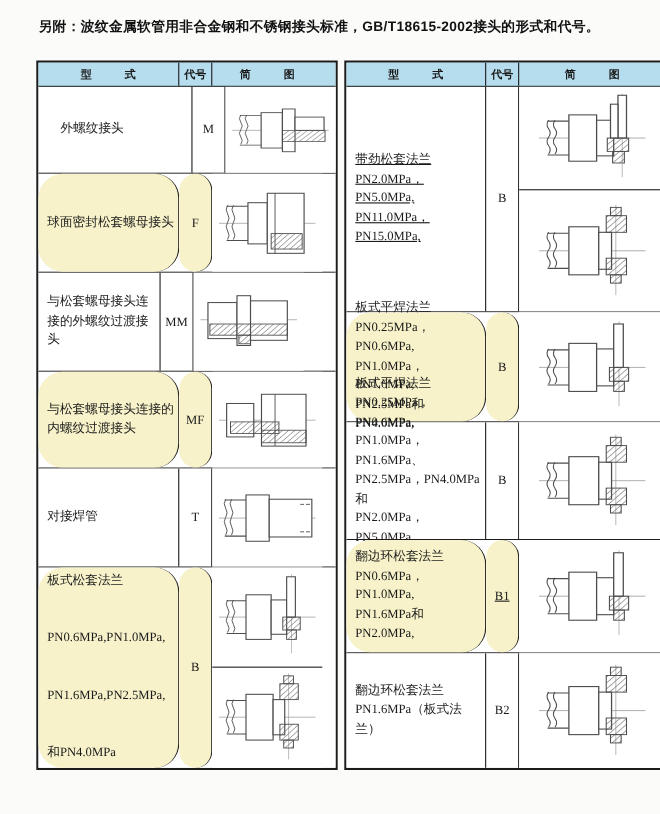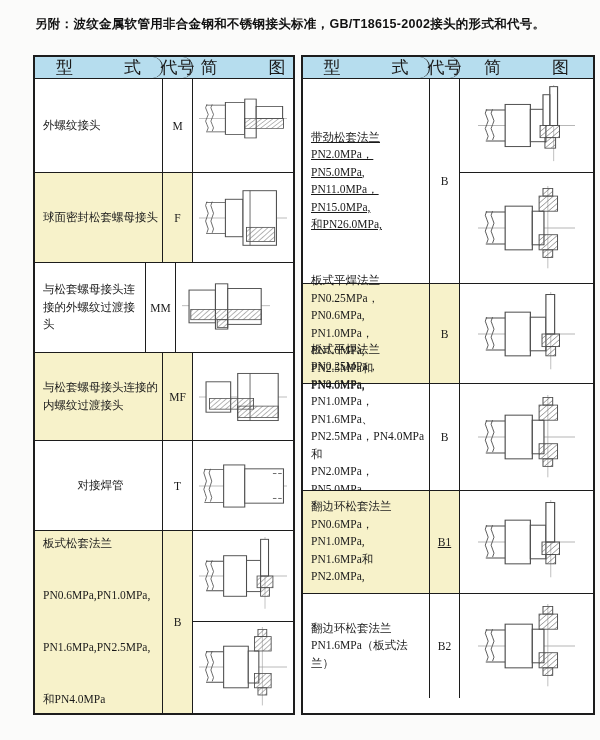--- a/index.html
+++ b/index.html
@@ -13,25 +13,25 @@
   .page{position:relative;width:600px;height:740px;}
   .title{
     position:absolute;left:35px;top:16px;width:540px;
     font-family:"Liberation Sans","DejaVu Sans",sans-serif;
     font-weight:bold;font-size:12.5px;letter-spacing:.3px;color:#111;
   }
   .tables{position:absolute;left:33px;top:55px;display:flex;gap:6px;}
   .tbl{border:2px solid var(--border);background:#fff;}
   .thead{display:flex;height:21px;background:var(--hdr);border-bottom:1.5px solid var(--border);}
   .hcell{display:flex;align-items:center;justify-content:center;
-         font-weight:normal;font-size:17px;box-sizing:border-box;white-space:pre;border-radius:10px;}
+         font-weight:bold;font-size:10px;box-sizing:border-box;white-space:pre;}
   .trow{display:flex;box-sizing:border-box;background:#fff;}
   .hline{border-bottom:1px solid var(--border);}
   .vline{border-right:1px solid var(--border);}
-  .hl{background:var(--hl);}
+  .hl{background:var(--hl);border-radius:22px;}
   .tcell{display:flex;flex-direction:column;justify-content:center;
          padding:4px 4px 4px 8px;font-size:11.5px;line-height:17.5px;
          box-sizing:border-box;}
   .tline{white-space:normal;}
   .ccell{display:flex;align-items:center;justify-content:center;
          font-size:11.5px;box-sizing:border-box;}
   .dcell{display:flex;flex-direction:column;box-sizing:border-box;background:#fff;}
   .dsub{display:flex;align-items:center;justify-content:center;box-sizing:border-box;}
   .hline-top{border-top:1px solid var(--border);}
 </style>
@@ -40,21 +40,21 @@
 
 <div class="page">
   <div class="title">另附：波纹金属软管用非合金钢和不锈钢接头标准，GB/T18615-2002接头的形式和代号。</div>
   <div class="tables">
     <div class="tbl" id="tbl0">
         <div class="thead">
           <div class="hcell vline" style="width: 128px;">型　　　式</div>
           <div class="hcell vline" style="width: 30px;">代号</div>
           <div class="hcell" style="width: 100px;">简　　　图</div>
         </div>
-        <div class="trow hline" style="height: 94px;">
+        <div class="trow hline" style="height: 79px; padding-left: 12px;">
           <div class="tcell vline" style="width: 128px;">
             <div class="tline">外螺纹接头</div>
           </div>
           <div class="ccell vline" style="width: 30px;">M</div>
           <div class="dcell" style="width: 100px;">
             <div class="dsub" style="height: 78px;">
               <svg width="88" height="67" viewBox="0 0 100 100" preserveAspectRatio="none">
                 <defs>
                   <pattern id="hp0" width="4.5" height="4.5" patternUnits="userSpaceOnUse" patternTransform="rotate(45)">
                     <line x1="0" y1="0" x2="0" y2="4.5" stroke="#6a6a6a" stroke-width="1.2"></line>
@@ -136,21 +136,21 @@
                 <line x1="0" y1="50" x2="100" y2="50" stroke="#999" stroke-width="0.8"></line>
                 <rect x="8" y="30" width="28" height="40" fill="#fff" stroke="#4d4d4d" stroke-width="1.2"></rect>
                 <rect x="44" y="19" width="46" height="62" fill="#fff" stroke="#4d4d4d" stroke-width="1.2"></rect>
                 <line x1="58" y1="19" x2="58" y2="81" stroke="#4d4d4d" stroke-width="1"></line>
                 <rect x="12" y="52" width="50" height="14" fill="url(#hp3)" stroke="#4d4d4d" stroke-width="1"></rect>
                 <rect x="44" y="62" width="46" height="15" fill="url(#hp3)" stroke="#4d4d4d" stroke-width="1"></rect>
               </svg>
             </div>
           </div>
         </div>
-        <div class="trow hline" style="height: 90px; text-align: center;">
+        <div class="trow hline" style="height: 90px;">
           <div class="tcell vline" style="width: 128px;">
             <div class="tline">对接焊管</div>
           </div>
           <div class="ccell vline" style="width: 30px;">T</div>
           <div class="dcell" style="width: 100px;">
             <div class="dsub" style="height: 89px;">
               <svg width="88" height="78" viewBox="0 0 100 100" preserveAspectRatio="none">
                 <defs>
                   <pattern id="hp4" width="4.5" height="4.5" patternUnits="userSpaceOnUse" patternTransform="rotate(45)">
                     <line x1="0" y1="0" x2="0" y2="4.5" stroke="#6a6a6a" stroke-width="1.2"></line>
@@ -223,21 +223,20 @@
         <div class="thead">
           <div class="hcell vline" style="width: 127px;">型　　　式</div>
           <div class="hcell vline" style="width: 30px;">代号</div>
           <div class="hcell" style="width: 133px;">简　　　图</div>
         </div>
         <div class="trow hline" style="height: 205px;">
           <div class="tcell vline" style="width: 127px; text-decoration: underline;">
             <div class="tline">带劲松套法兰</div>
             <div class="tline">PN2.0MPa，PN5.0MPa,</div>
             <div class="tline">PN11.0MPa，PN15.0MPa,</div>
-            <div class="tline">和PN26.0MPa,</div>
           </div>
           <div class="ccell vline" style="width: 30px;">B</div>
           <div class="dcell" style="width: 133px;">
             <div class="dsub" style="height: 93px;">
               <svg width="97" height="81" viewBox="0 0 100 100" preserveAspectRatio="none">
                 <defs>
                   <pattern id="hp7" width="4.5" height="4.5" patternUnits="userSpaceOnUse" patternTransform="rotate(45)">
                     <line x1="0" y1="0" x2="0" y2="4.5" stroke="#6a6a6a" stroke-width="1.2"></line>
                   </pattern>
                 </defs>

